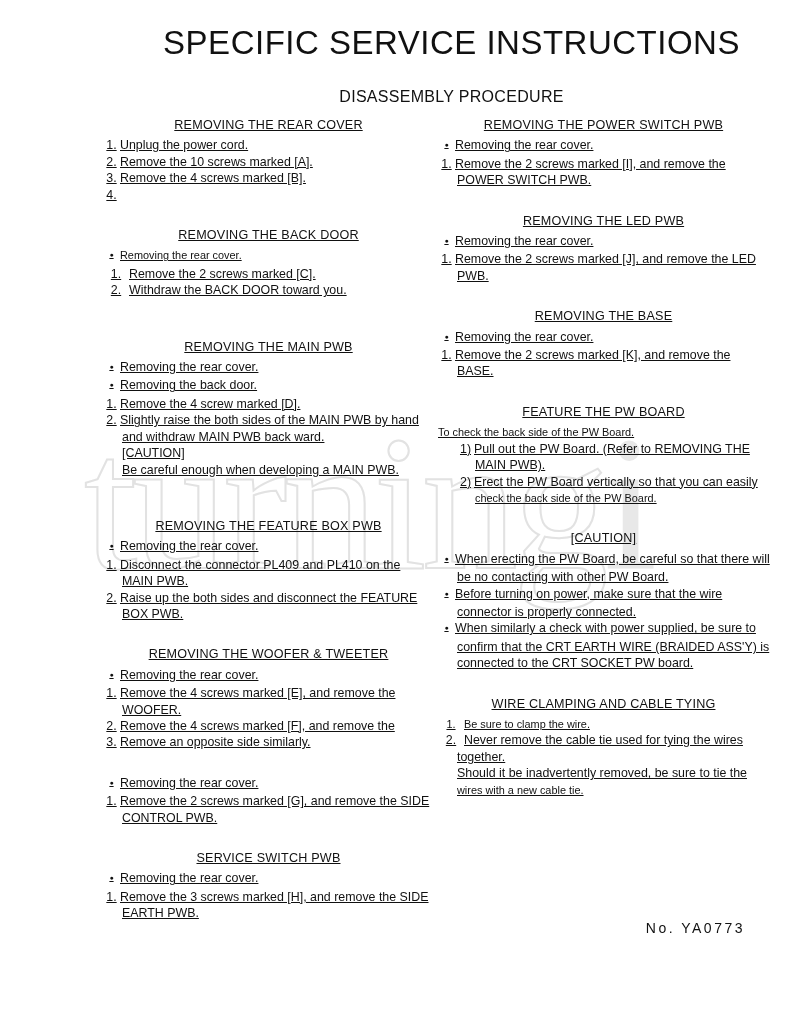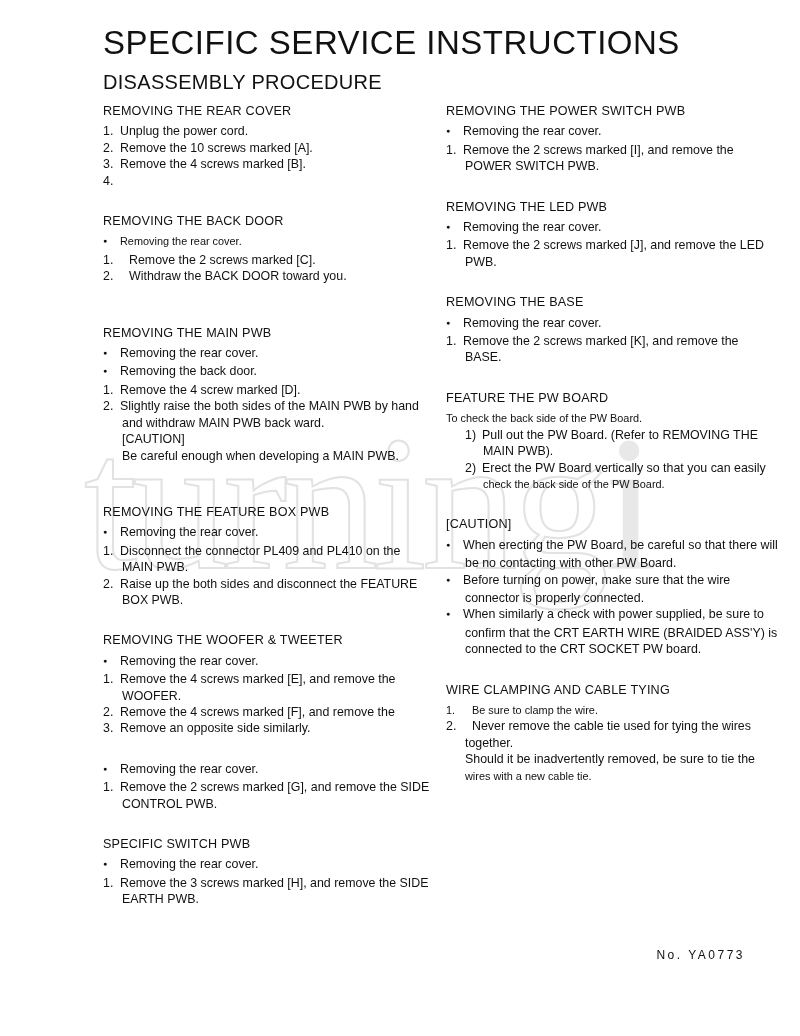--- a/index.html
+++ b/index.html
@@ -11,40 +11,40 @@
   
   .watermark{
     position:absolute;top:408px;left:84px;z-index:0;
     font-family:"Liberation Serif","DejaVu Serif",serif;
     font-size:192px;line-height:1;letter-spacing:-5px;white-space:nowrap;
     user-select:none;pointer-events:none;
   }
   .watermark .outline{color:#fff;-webkit-text-stroke:2px var(--wm-outline,#e2e2e2);}
   .watermark .filled{color:var(--wm-fill,#e8e8e8);-webkit-text-stroke:0;}
   
-  .content{position:relative;z-index:1;}
+  .content{position:relative;z-index:1;text-align:center;}
   .header{padding:24px 0 0 103px;}
   .title{font-size:33px;line-height:38px;letter-spacing:.5px;}
-  .subtitle{font-size:20px;line-height:21px;margin-top:10px;letter-spacing:.3px;}
-  .columns{display:flex;gap:12px;padding:10px 30px 0 103px;}
+  .subtitle{font-size:16px;line-height:21px;margin-top:24px;letter-spacing:.3px;}
+  .columns{display:flex;gap:4px;padding:10px 30px 0 103px;text-decoration:underline;}
   .col{width:331px;flex:0 0 331px;}
   section.sec{margin:0 0 24px 0;}
   .col-left section.sec:nth-of-type(2),
   .col-left section.sec:nth-of-type(3){margin-bottom:40px;}
   .heading{font-size:12.6px;line-height:16.4px;letter-spacing:.2px;margin-bottom:4px;}
   .line{font-size:12.4px;line-height:16.4px;display:flex;align-items:baseline;white-space:nowrap;}
   .line.small{font-size:10.9px;}
   .line.ind1{padding-left:19px;}
   .line.ind2{padding-left:37px;}
   .marker{flex:0 0 17px;}
   .marker.gap{flex:0 0 26px;}
   .marker.bullet{font-size:7px;position:relative;top:-2px;}
   .footer{
-    position:absolute;top:948px;right:55px;z-index:1;
-    font-size:12px;letter-spacing:2.5px;
+    position:absolute;top:920px;right:55px;z-index:1;
+    font-size:14px;letter-spacing:2.5px;
   }
 </style>
 </head>
 <body>
 
 <div class="page">
   <div class="watermark" aria-hidden="true"><span class="outline">turning</span><span class="filled">i</span></div>
 
   <div class="content">
     <div class="header">
@@ -164,21 +164,21 @@
             </div>
             <div class="line">
               <span class="marker">1.</span>
               <span class="txt">Remove the 2 screws marked [G], and remove the SIDE</span>
             </div>
             <div class="line ind1">
               <span class="txt">CONTROL PWB.</span>
             </div>
           </section>
           <section class="sec">
-            <div class="heading">SPECIFIC SWITCH PWB</div>
+            <div class="heading">SERVICE SWITCH PWB</div>
             <div class="line">
               <span class="marker bullet">●</span>
               <span class="txt">Removing the rear cover.</span>
             </div>
             <div class="line">
               <span class="marker">1.</span>
               <span class="txt">Remove the 3 screws marked [H], and remove the SIDE</span>
             </div>
             <div class="line ind1">
               <span class="txt">EARTH PWB.</span>

